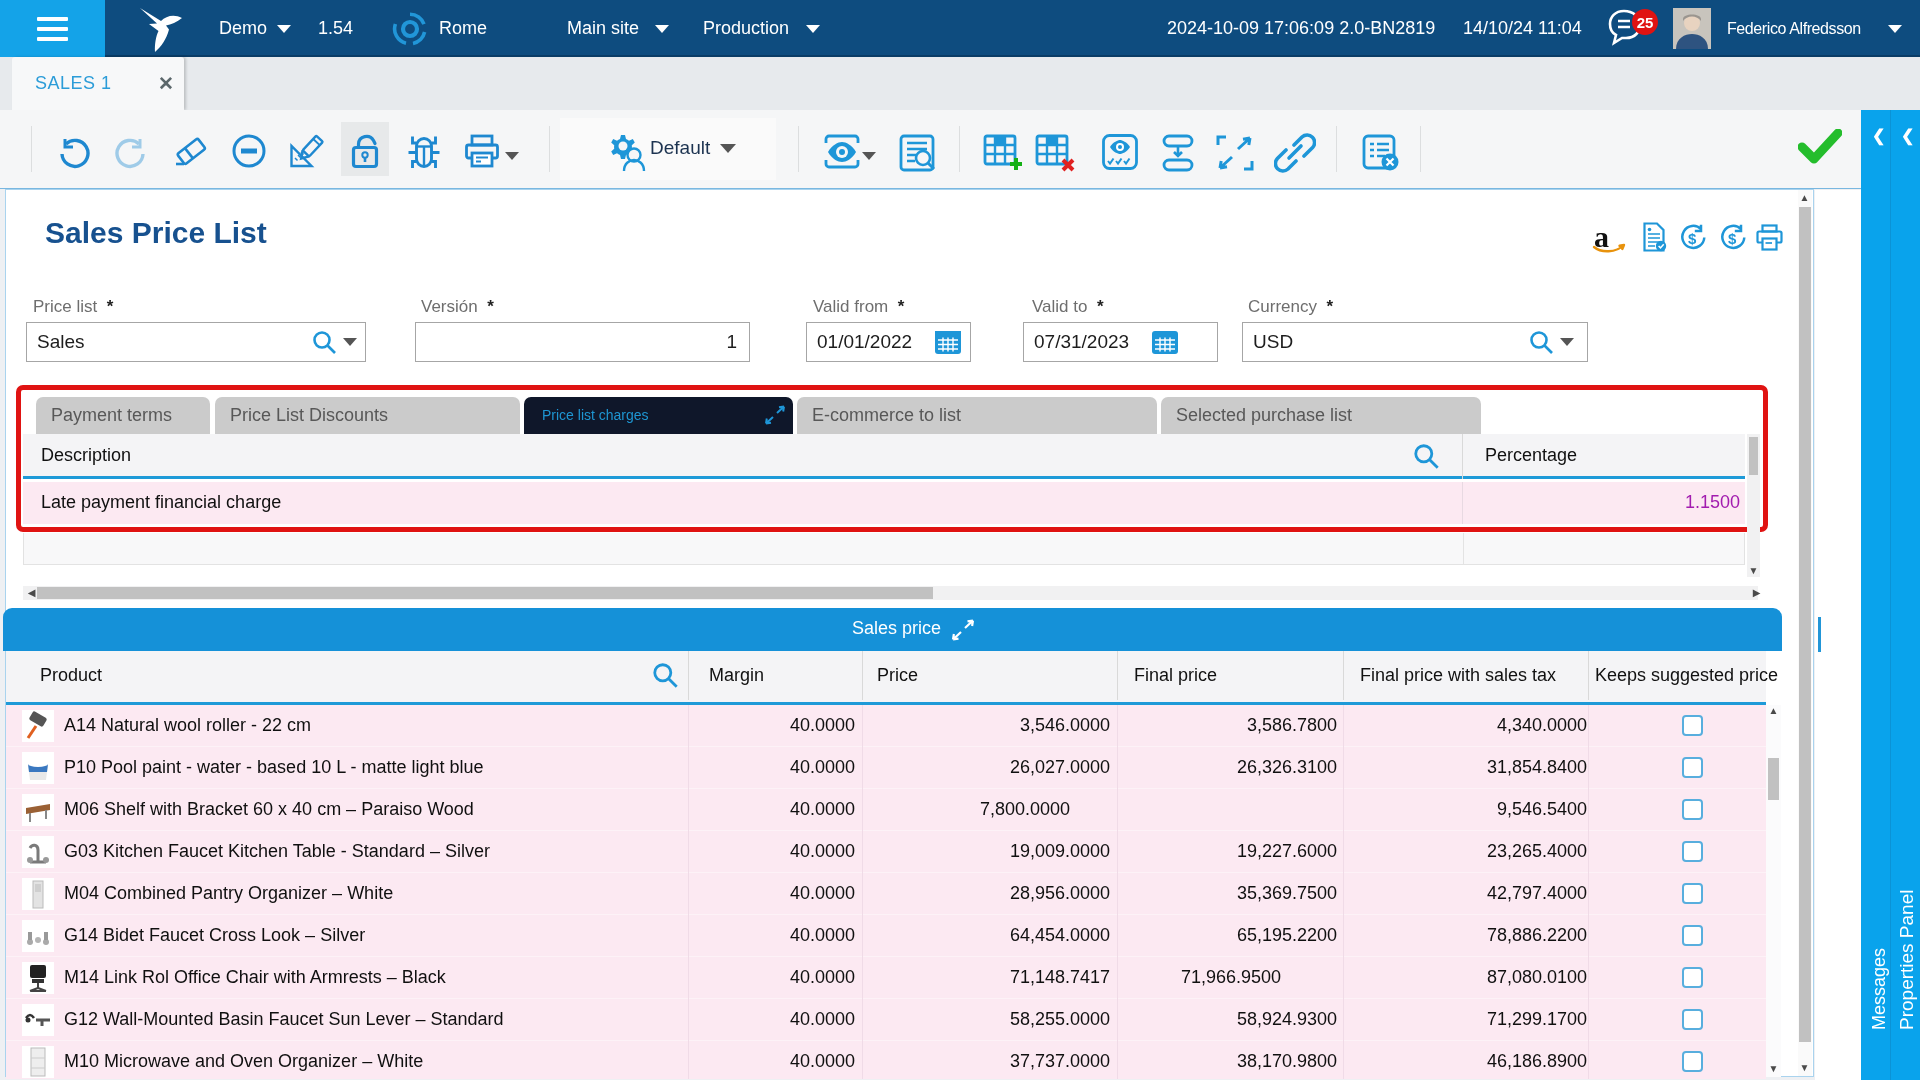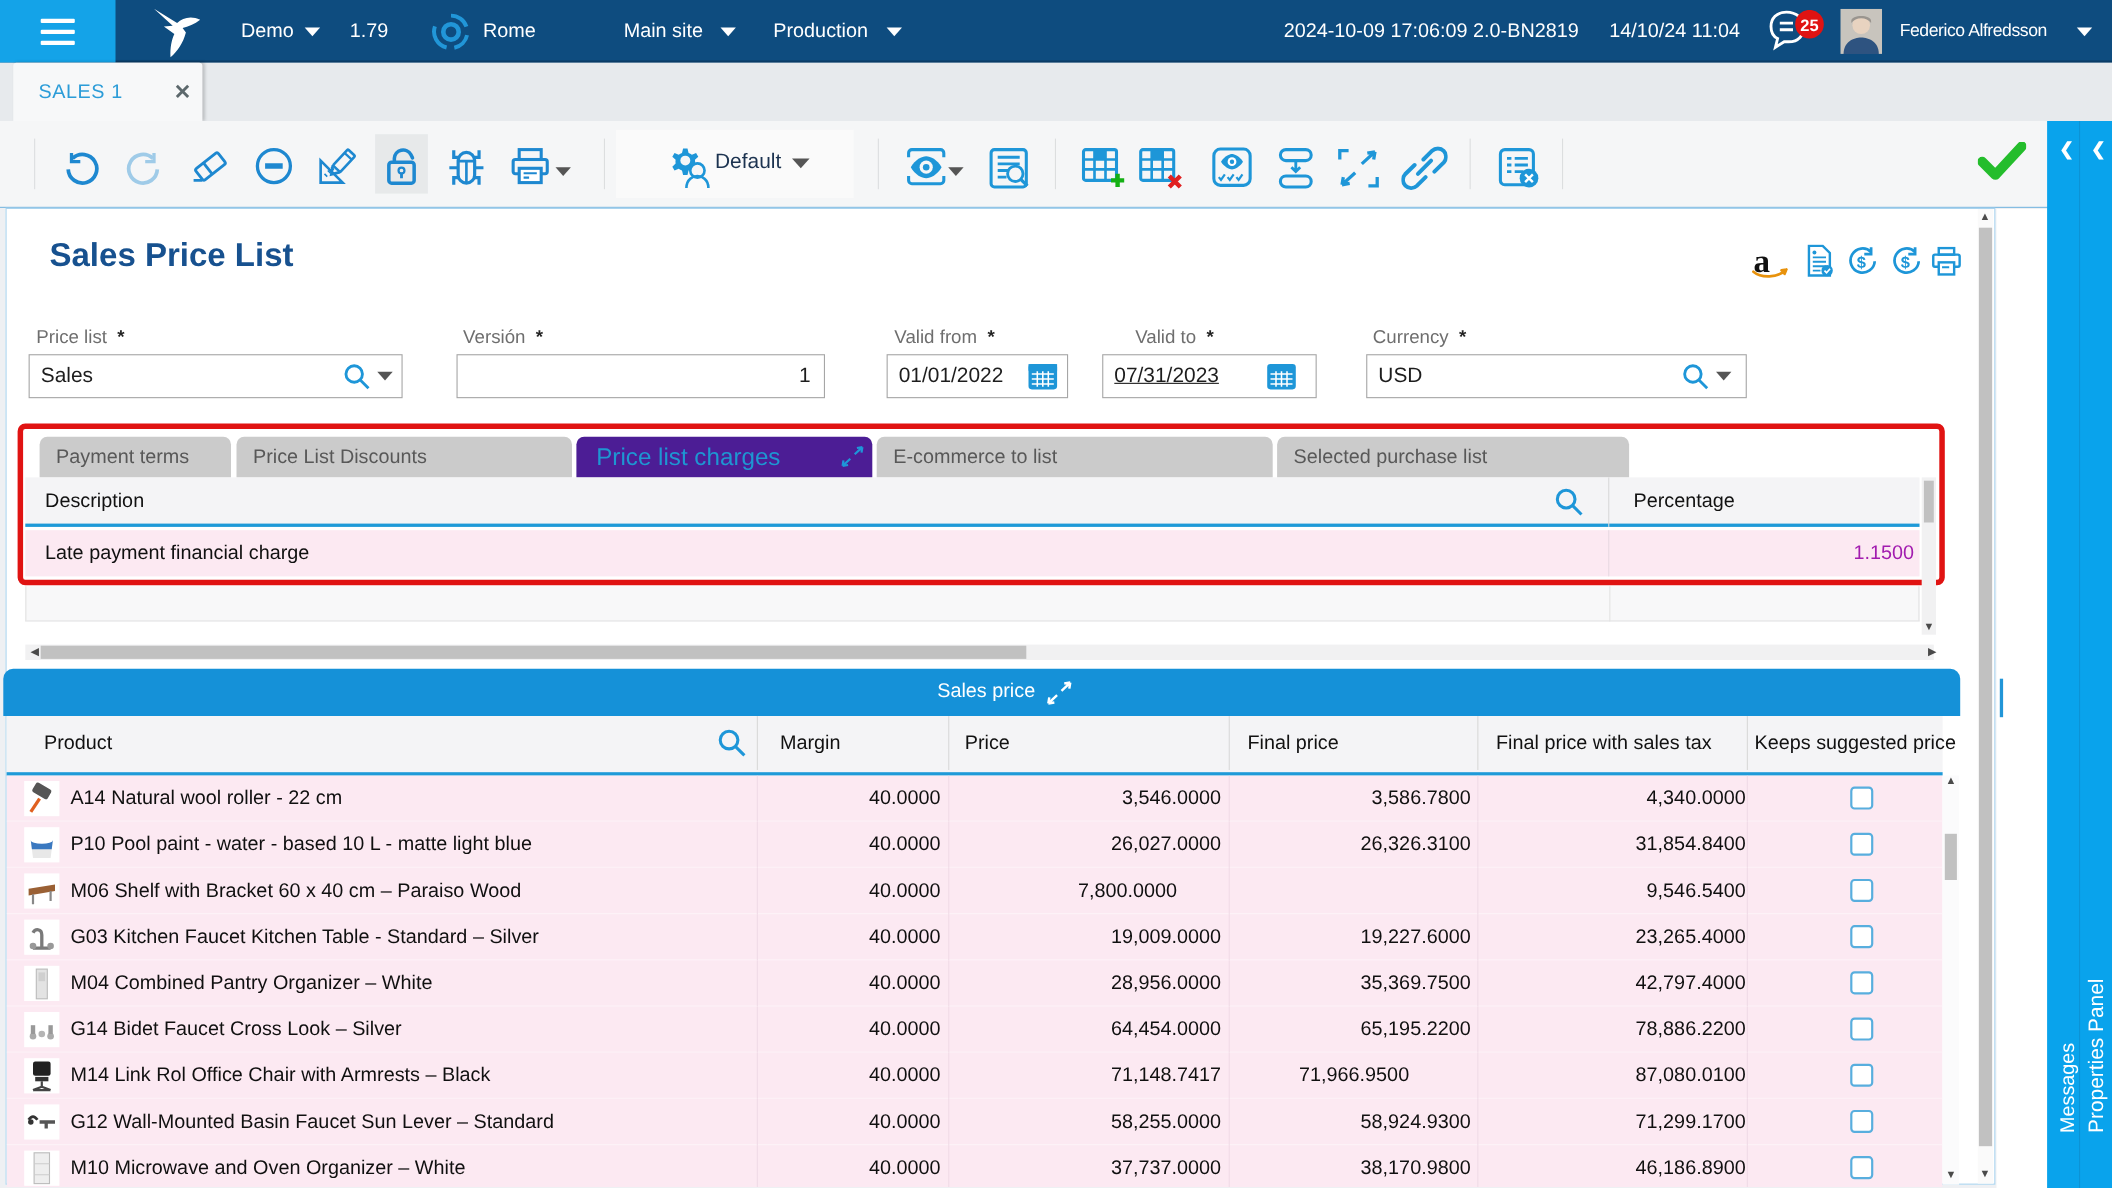--- a/index.html
+++ b/index.html
@@ -32,21 +32,21 @@
 #title { position:absolute; left:39px; top:26px; font-size:30px; font-weight:bold; color:#17518f; }
 
 
 .flabel { position:absolute; font-size:17px; color:#6e6e6e; }
 .flabel b { color:#222; font-weight:bold; }
 .finput { position:absolute; height:40px; background:#fff; border:1px solid #a6a6a6; font-size:19px; color:#1d1d1d; line-height:38px; padding-left:10px;}
 
 
 #redbox { position:absolute; left:10px; top:195px; width:1752px; height:147px; border:5px solid #e01312; border-radius:7px; }
 .ctab { position:absolute; top:207px; height:37px; background:#cbcbcb; border-radius:7px 7px 0 0; font-size:18px; color:#585858; line-height:37px; padding-left:15px;}
-#ctab-active { position:absolute; left:518px; top:207px; width:269px; height:37px; background:#4c1d95; border-radius:7px 7px 0 0; font-size:22px; color:#1e96d2; line-height:37px; padding-left:18px; }
+#ctab-active { position:absolute; left:518px; top:207px; width:269px; height:37px; background:#0f172a; border-radius:7px 7px 0 0; font-size:14px; color:#1e96d2; line-height:37px; padding-left:18px; }
 #chead { position:absolute; left:17px; top:244px; width:1722px; height:45px; background:#f4f4f6; border-bottom:3px solid #1e9ad8; }
 #crow { position:absolute; left:17px; top:292px; width:1722px; height:42px; background:#fce9f2; }
 #crow2 { position:absolute; left:17px; top:343px; width:1722px; height:32px; background:#f8f8f9; border-bottom:1px solid #e3e3e3; border-left:1px solid #e2e2e2; border-right:1px solid #e2e2e2; }
 
 
 .sb-thumb { position:absolute; background:#c1c1c1; }
 .sb-arrow { position:absolute; color:#4a4a4a; font-size:10px; line-height:12px; text-align:center; width:13px; }
 
 
 #sphead { position:absolute; left:-3px; top:418px; width:1779px; height:43px; background:#1591d8; border-radius:9px 9px 0 0; }
@@ -78,21 +78,21 @@
   <div id="hamb">
     <div class="hbar" style="top:17px"></div>
     <div class="hbar" style="top:27px"></div>
     <div class="hbar" style="top:37px"></div>
   </div>
   <svg class="abs" style="left:132px; top:7px;" width="52" height="46" viewBox="0 0 52 46">
     <path d="M8 1 L29 14 C34 9 42 7 50 11 C45 15 39 17.5 34 18.5 L37 22.5 C34.5 32 29.5 39.5 23 45 C22.5 37 24 29 26.5 24 L17 17 L25 16.5 Z" fill="#fff"></path>
   </svg>
   <span class="tb-text" style="left:219px">Demo</span>
   <div class="caret" style="left:277px"></div>
-  <span class="tb-text" style="left:318px">1.79</span>
+  <span class="tb-text" style="left:318px">1.54</span>
   <svg class="abs" style="left:392px; top:11px;" width="36" height="36" viewBox="0 0 36 36">
     <g fill="none" stroke="#2196d8">
       <circle cx="18" cy="18" r="7" stroke-width="4.2"></circle>
       <path d="M18 3.2 A14.8 14.8 0 0 1 32 13.2" stroke-width="3.6"></path>
       <path d="M32.6 21 A14.8 14.8 0 0 1 21 32.4" stroke-width="3.6"></path>
       <path d="M14 32.2 A14.8 14.8 0 0 1 3.4 13" stroke-width="3.6"></path>
     </g>
   </svg>
   <span class="tb-text" style="left:439px">Rome</span>
   <span class="tb-text" style="left:567px">Main site</span>
@@ -303,21 +303,21 @@
   <div class="finput" style="left:800px; top:132px; width:165px;">01/01/2022</div>
   <svg class="abs" style="left:928px; top:139px" width="28" height="26" viewBox="0 0 28 26">
     <rect x="1" y="2" width="26" height="23" rx="3" fill="#1e96d8"></rect>
     <rect x="1" y="2" width="26" height="6" fill="#1e96d8"></rect>
     <g stroke="#fff" stroke-width="1.4">
         <path d="M4 11 h20 M4 15.5 h20 M4 20 h20 M9 8.5 v14 M14 8.5 v14 M19 8.5 v14"></path>
       </g>
   </svg>
 
   <span class="flabel" style="left:1026px; top:107px">Valid to&nbsp; <b>*</b></span>
-  <div class="finput" style="left:996px; top:132px; width:195px;text-decoration:underline;">07/31/2023</div>
+  <div class="finput" style="left:1017px; top:132px; width:195px;">07/31/2023</div>
   <svg class="abs" style="left:1145px; top:139px" width="28" height="26" viewBox="0 0 28 26">
     <rect x="1" y="2" width="26" height="23" rx="3" fill="#1e96d8"></rect>
     <g stroke="#fff" stroke-width="1.4">
         <path d="M4 11 h20 M4 15.5 h20 M4 20 h20 M9 8.5 v14 M14 8.5 v14 M19 8.5 v14"></path>
       </g>
   </svg>
 
   <span class="flabel" style="left:1242px; top:107px">Currency&nbsp; <b>*</b></span>
   <div class="finput" style="left:1236px; top:132px; width:346px;">USD</div>
   <svg class="abs mag" style="left:1522px; top:140px" width="28" height="26" viewBox="0 0 28 26">

